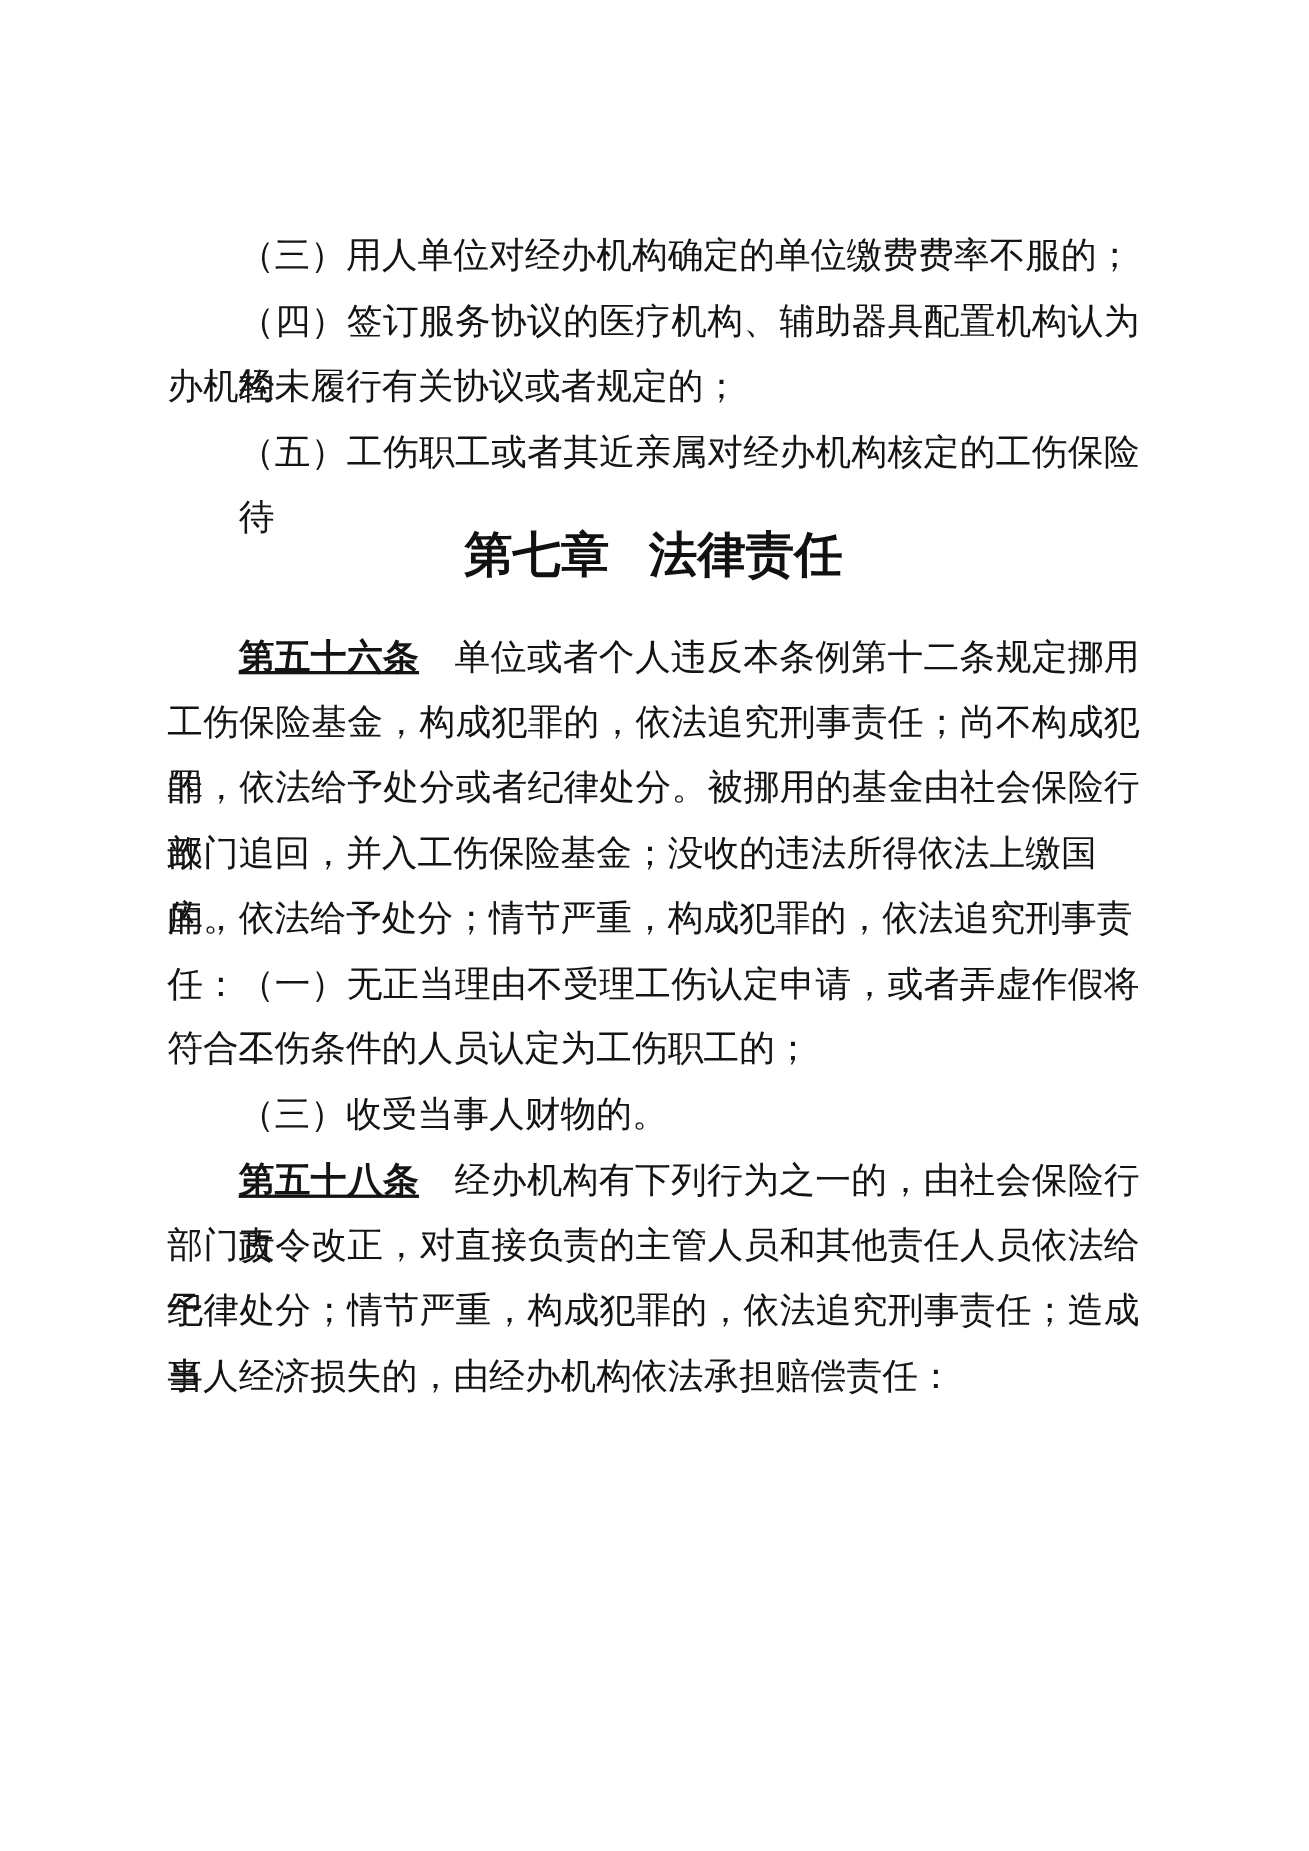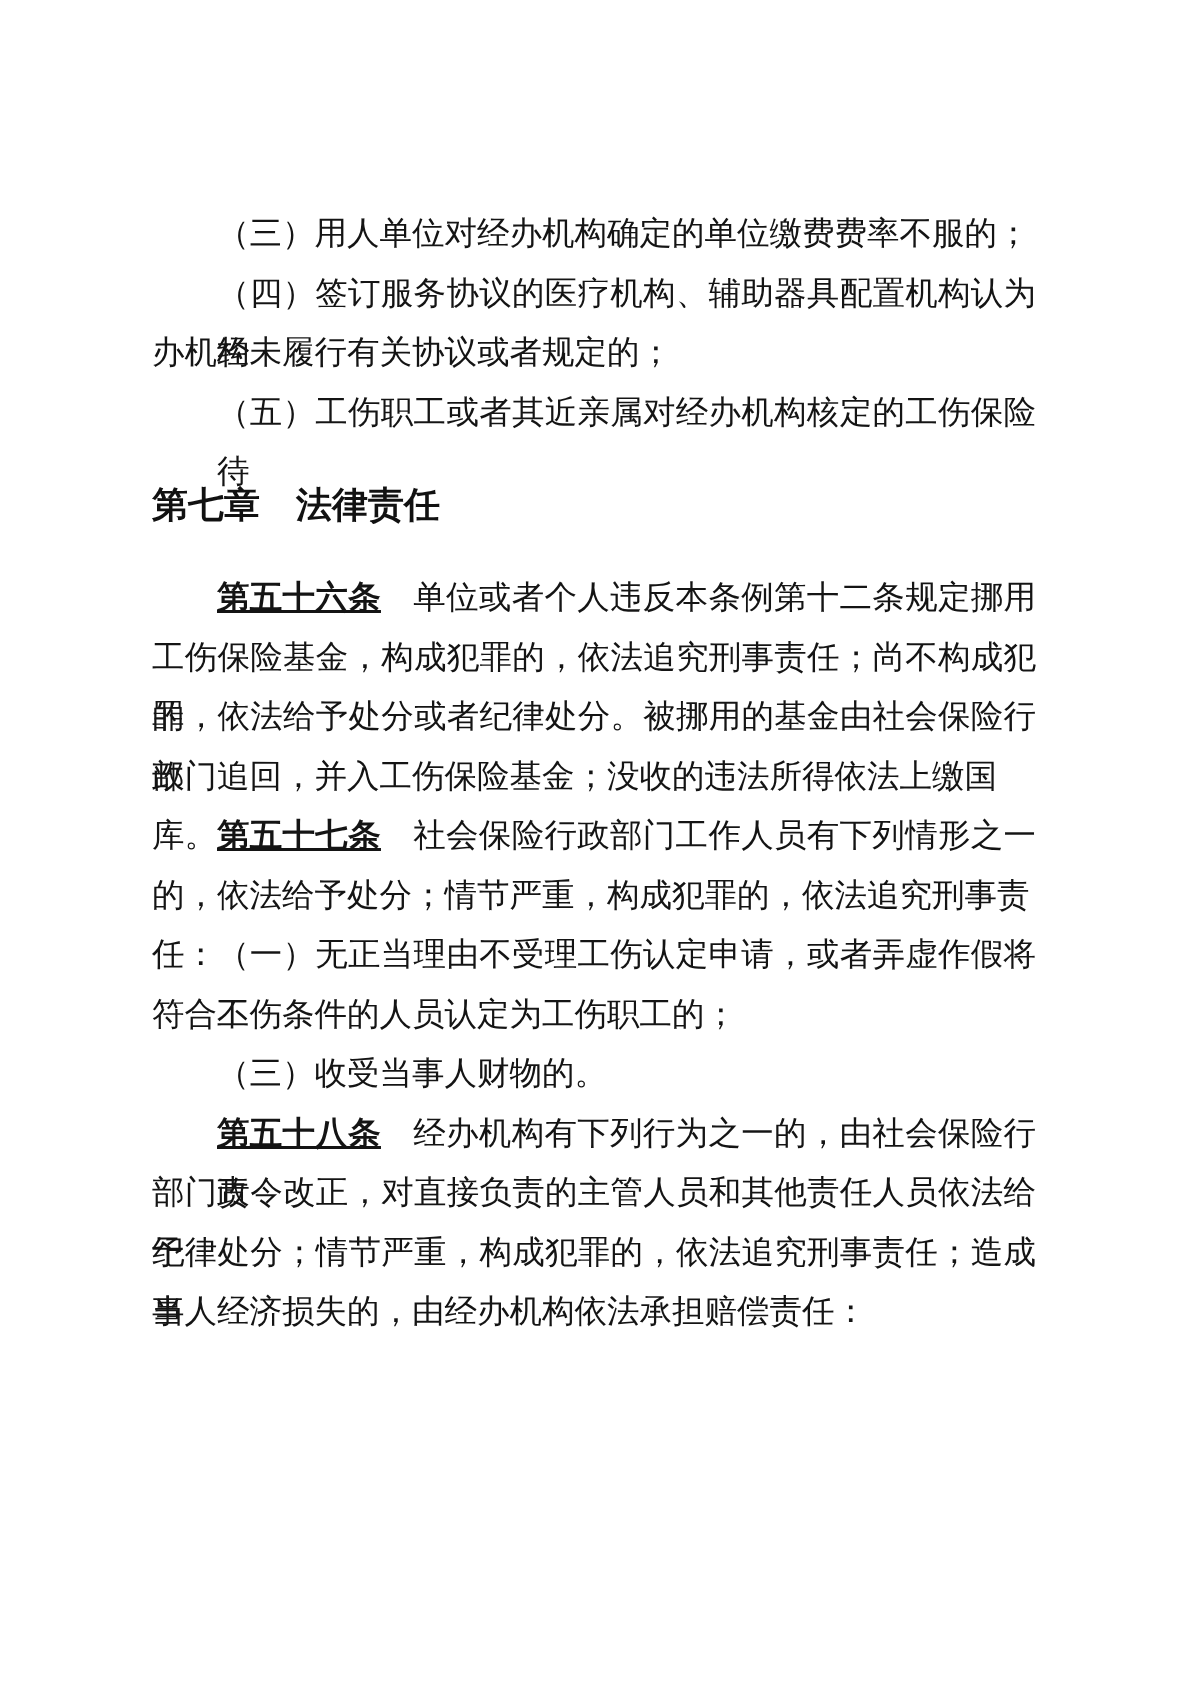--- a/index.html
+++ b/index.html
@@ -38,22 +38,22 @@
     font-weight: 700;
     font-family: "DejaVu Sans", "Liberation Sans", sans-serif;
     text-decoration: underline;
   }
   
   .sp { display: inline-block; width: 32px; height: 1px; }
   .chapter {
     height: 60px;
     line-height: 60px;
     margin: 33px 0;
-    text-align: left;
-    font-size: 36px;
+    text-align: center;
+    font-size: 44px;
     font-weight: 700;
     color: #111111;
     font-family: "DejaVu Sans", "Liberation Sans", sans-serif;
   }
   .chapter .sp { width: 36px; }
 </style>
 </head>
 <body>
 
 <div class="page">
@@ -64,21 +64,20 @@
     <div class="line"><span>办机构未履行有关协议或者规定的；</span></div>
     <div class="line in j"><span>（五）工伤职工或者其近亲属对经办机构核定的工伤保险待</span></div>
 
     <div class="chapter"><span>第七章</span><span class="sp"></span><span>法律责任</span></div>
 
     <div class="line in j"><span class="art">第五十六条</span><span class="sp"></span><span>单位或者个人违反本条例第十二条规定挪用</span></div>
     <div class="line j"><span>工伤保险基金，构成犯罪的，依法追究刑事责任；尚不构成犯罪</span></div>
     <div class="line j"><span>的，依法给予处分或者纪律处分。被挪用的基金由社会保险行政</span></div>
     <div class="line"><span>部门追回，并入工伤保险基金；没收的违法所得依法上缴国库。</span></div>
 
-    <div class="line in j"><span class="art">第五十七条</span><span class="sp"></span><span>社会保险行政部门工作人员有下列情形之一</span></div>
     <div class="line"><span>的，依法给予处分；情节严重，构成犯罪的，依法追究刑事责任：</span></div>
 
     <div class="line in j"><span>（一）无正当理由不受理工伤认定申请，或者弄虚作假将不</span></div>
     <div class="line"><span>符合工伤条件的人员认定为工伤职工的；</span></div>
     <div class="line in"><span>（三）收受当事人财物的。</span></div>
 
     <div class="line in j"><span class="art">第五十八条</span><span class="sp"></span><span>经办机构有下列行为之一的，由社会保险行政</span></div>
     <div class="line j"><span>部门责令改正，对直接负责的主管人员和其他责任人员依法给予</span></div>
     <div class="line j"><span>纪律处分；情节严重，构成犯罪的，依法追究刑事责任；造成当</span></div>
     <div class="line"><span>事人经济损失的，由经办机构依法承担赔偿责任：</span></div>

